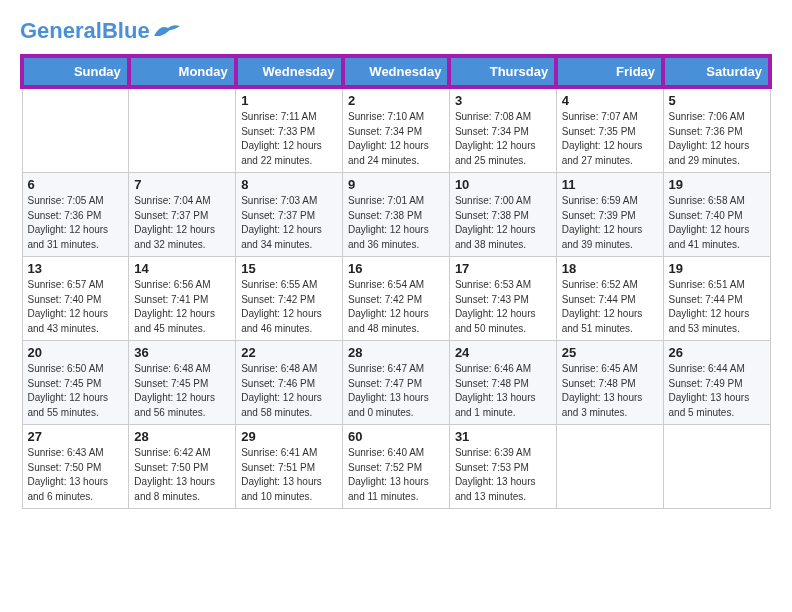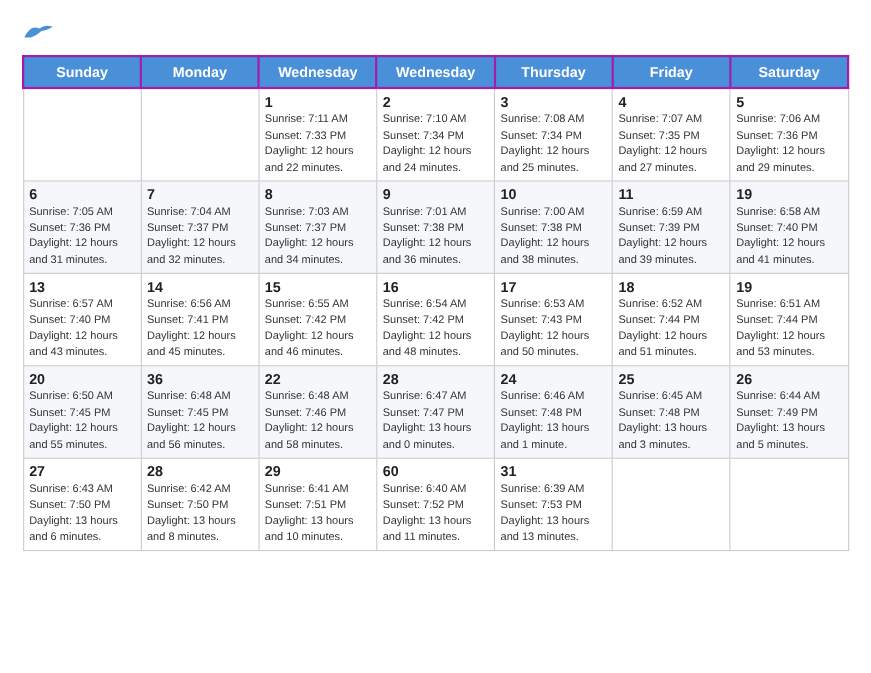--- a/index.html
+++ b/index.html
@@ -59,23 +59,23 @@
     .calendar-table {
       width: 100%;
       border-collapse: collapse;
       table-layout: fixed;
     }
     .calendar-table th {
       background-color: #4a90d9;
       color: #fff;
       font-size: 13px;
       font-weight: bold;
-      text-align: center;
+      text-align: right;
       padding: 6px 6px;
-      border: 2px solid #a21caf;
+      border: 4px solid #a21caf;
     }
     .calendar-table td {
       vertical-align: top;
       border: 1px solid #ccc;
       padding: 4px 5px;
       height: 80px;
       font-size: 10.5px;
       color: #222;
       background: #fff;
     }
@@ -98,20 +98,23 @@
       background: #fff !important;
     }
   </style>
 </head>
 <body>
 
 <div class="page">
   <div class="header">
     <div class="logo">
       <div class="logo-wrapper">
+        <span class="logo-text">
+          <span>General</span><span style="color:#4a90d9">Blue</span>
+        </span>
         <svg class="logo-bird" viewBox="0 0 30 18" xmlns="http://www.w3.org/2000/svg">
           <path d="M2,14 Q8,2 16,6 Q20,2 28,4 Q22,8 18,8 Q14,12 8,14 Z" fill="#4a90d9"></path>
         </svg>
       </div>
     </div>
     <div class="title-section">
       <div class="month-title"></div>
       <div class="subtitle"></div>
     </div>
   </div>

